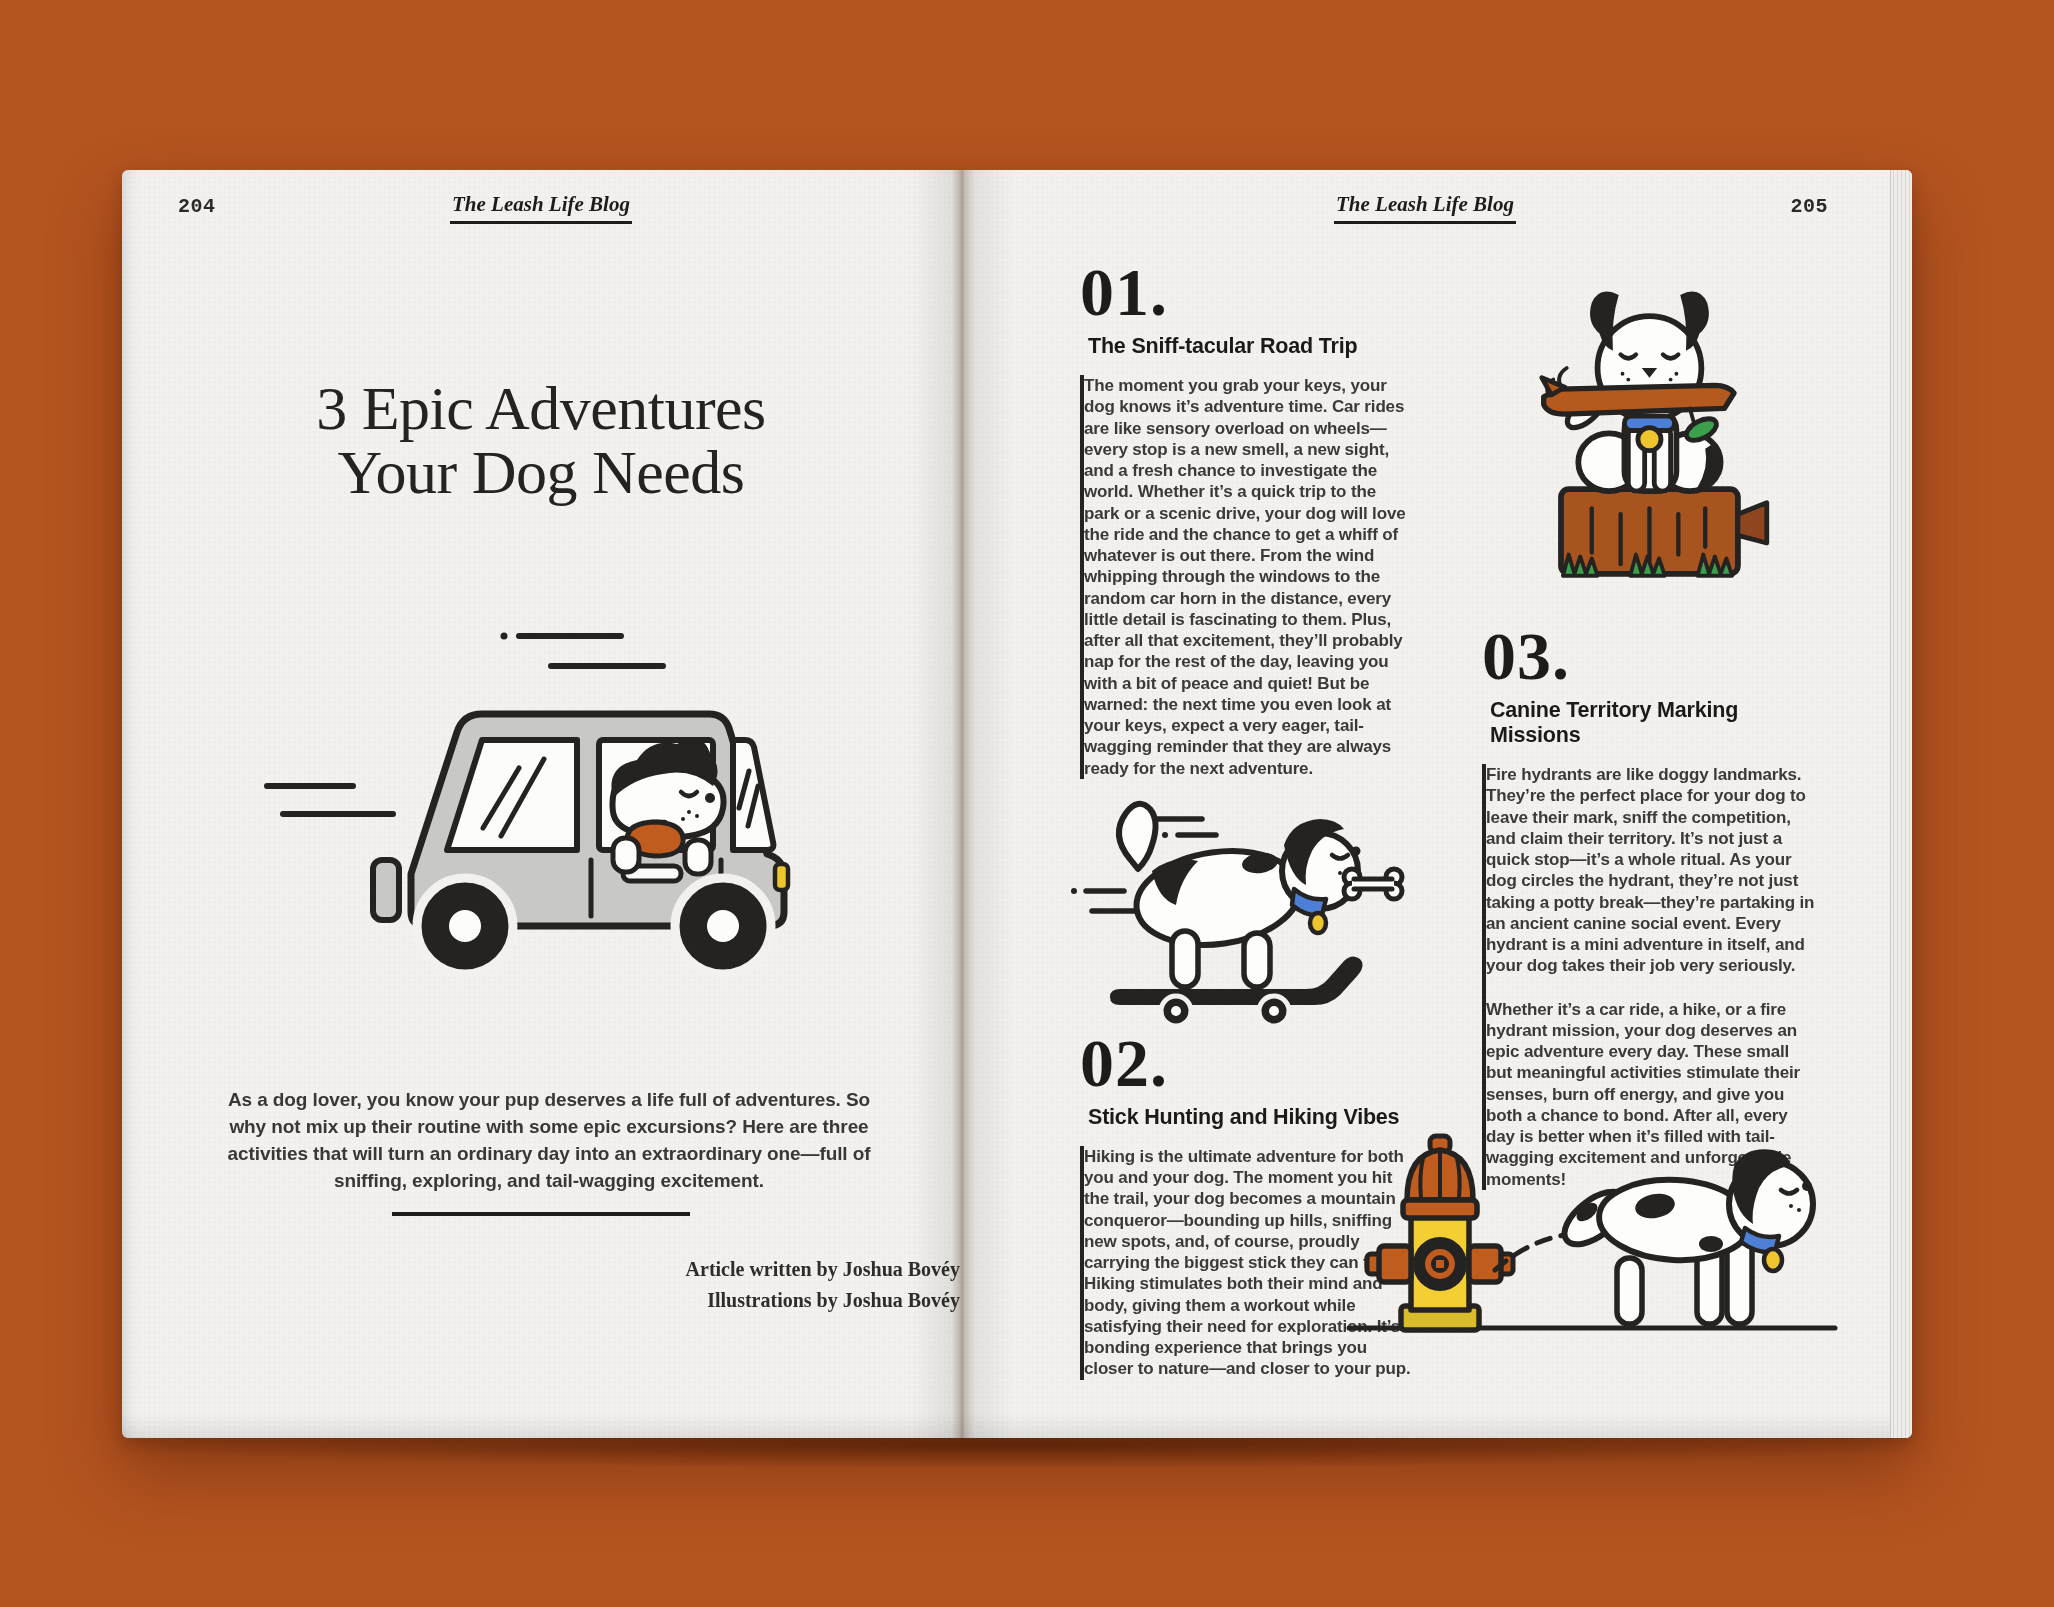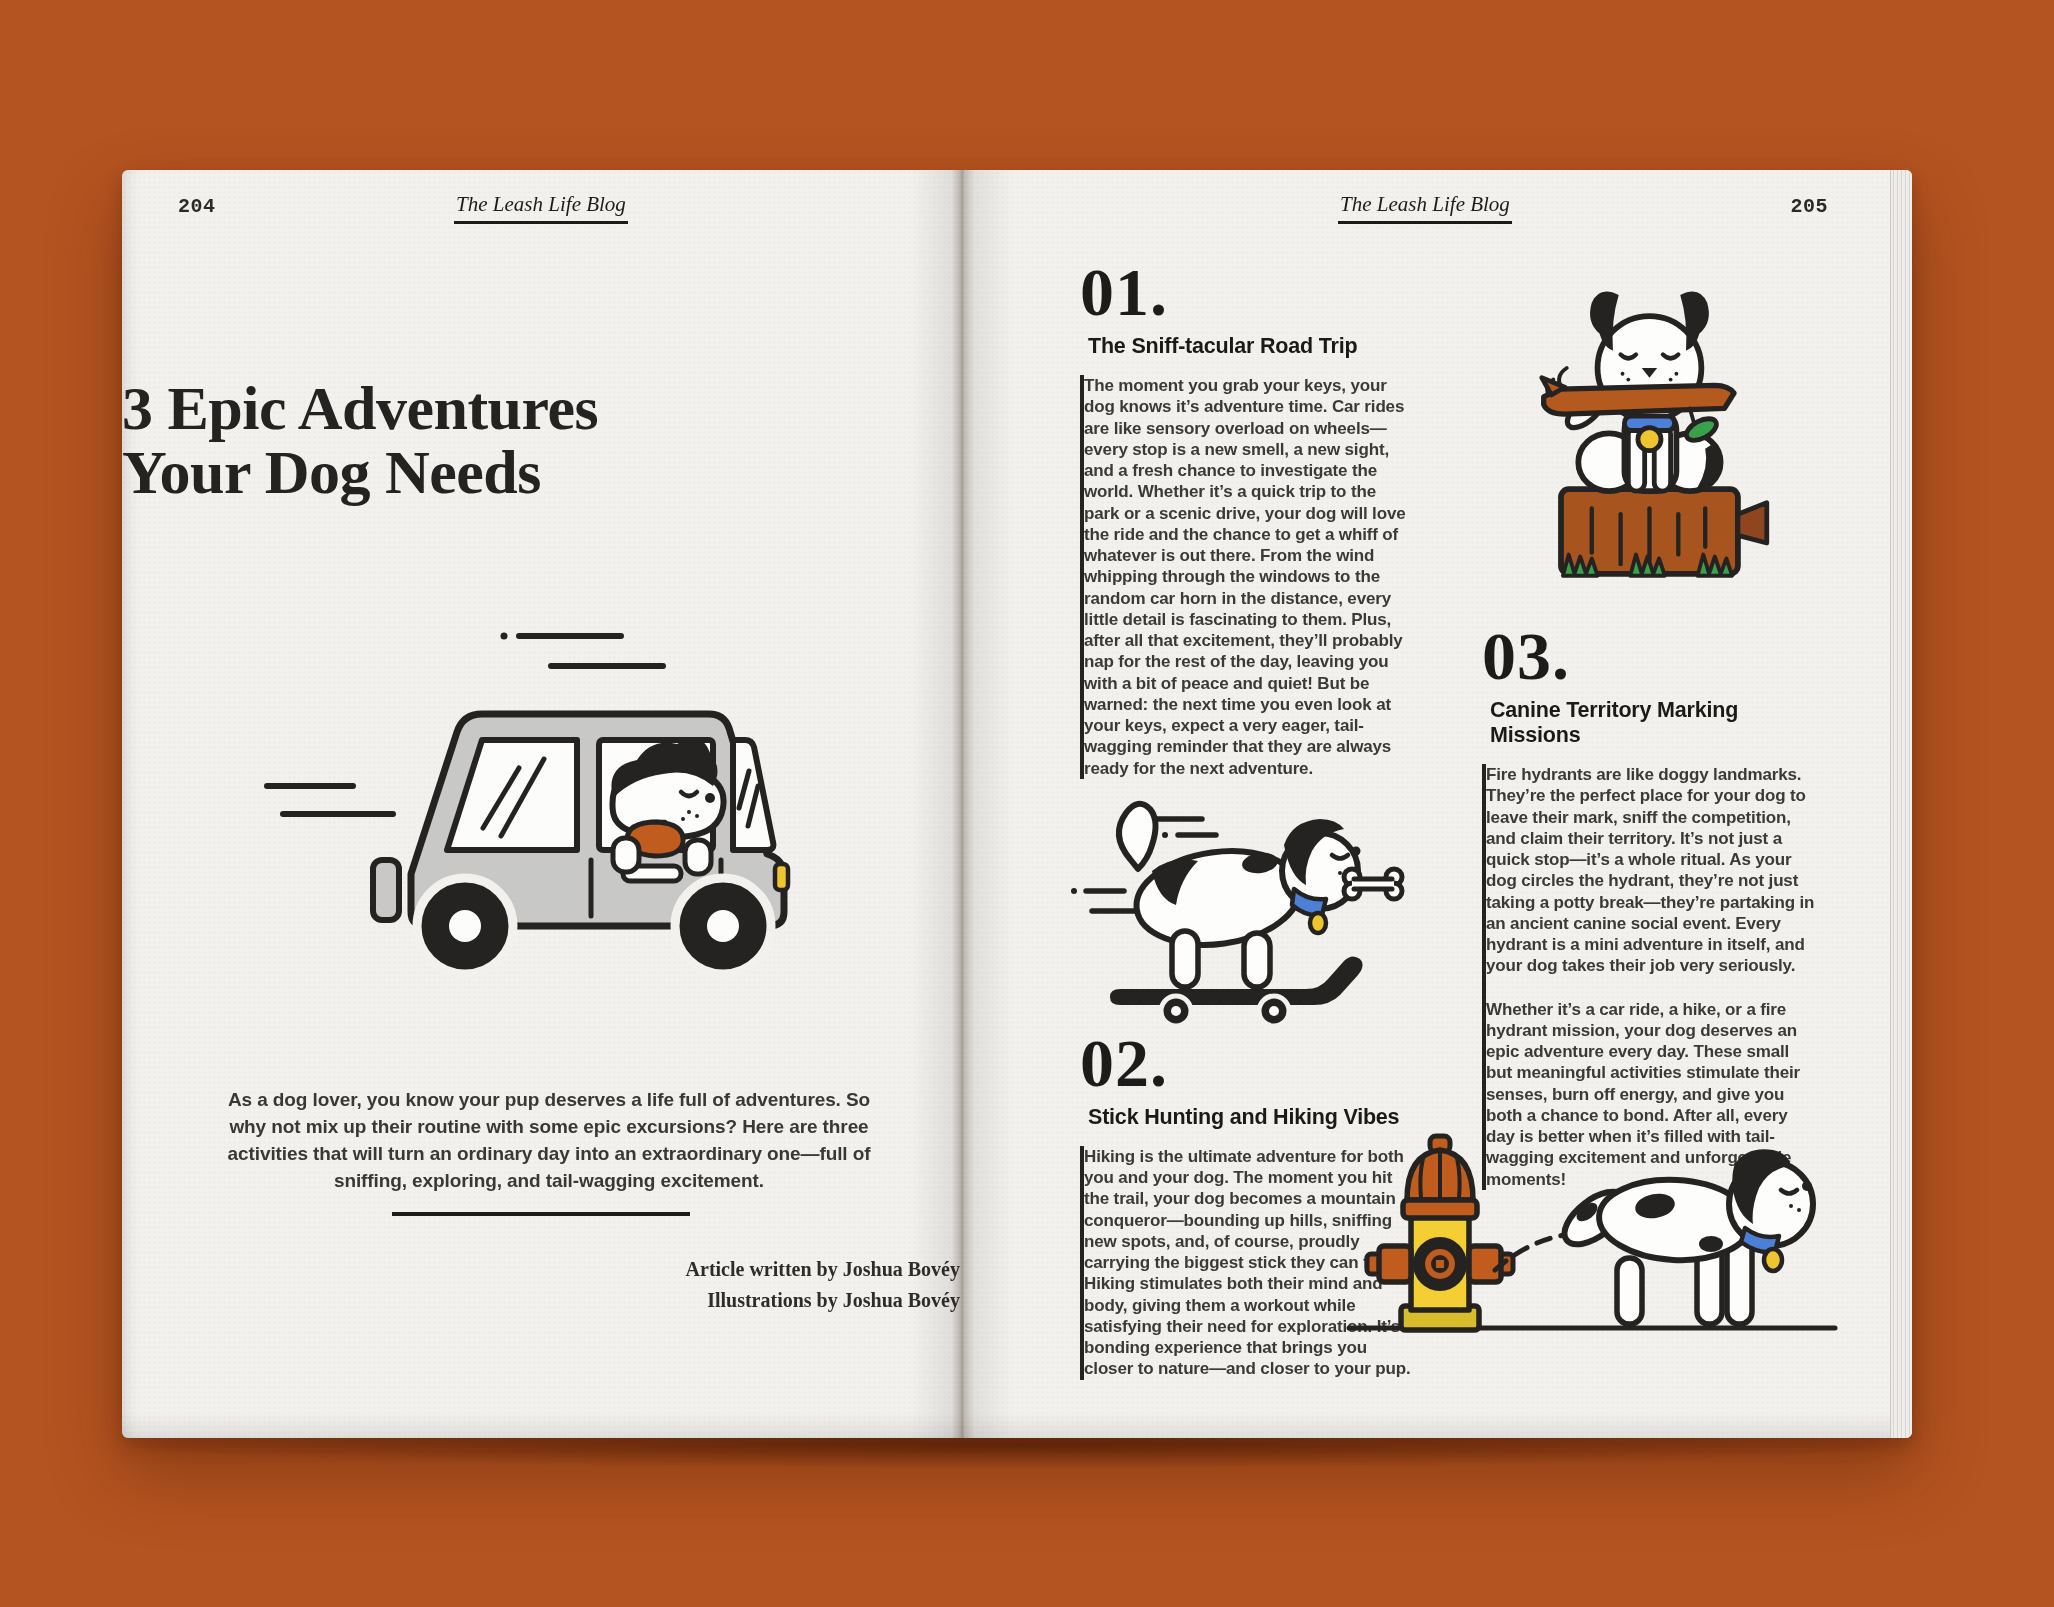--- a/index.html
+++ b/index.html
@@ -39,28 +39,28 @@
   }
   .page-bottom-shade{position:absolute;left:0;right:0;bottom:0;height:26px;z-index:3;
     background:linear-gradient(to top,rgba(0,0,0,.08),rgba(0,0,0,0));}
 
   .pagenum{position:absolute;top:25px;font-family:Liberation Mono, monospace;font-size:20px;
     font-weight:bold;color:#2b2a28;letter-spacing:.5px;}
   .pagenum-left{left:56px;}
   .pagenum-right{right:84px;}
   .mag-header{
     position:absolute;top:22px;left:0;right:0;text-align:center;color:#1d1c1a;
-    font-family:"Liberation Serif",serif;font-style:italic;font-weight:normal;font-size:21px;
+    font-family:"Liberation Serif",serif;font-style:italic;font-weight:bold;font-size:21px;
   }
   .page-right .mag-header{right:22px;}
   .mag-header span{display:inline-block;border-bottom:3px solid #1d1c1a;padding:0 2px 4px;}
 
   .title{
-    position:absolute;top:206px;left:0;right:0;margin:0;
-    font-family:"Liberation Serif",serif;font-weight:bold;font-size:62px;line-height:1.04;
+    position:absolute;top:206px;left:0;right:0;margin:0;text-align:center;
+    font-family:"Liberation Serif",serif;font-weight:normal;font-size:62px;line-height:1.04;
     color:#242321;letter-spacing:-.5px;
   }
   .title span{display:block;}
 
   .car-illo{position:absolute;top:446px;left:50%;transform:translateX(-50%);}
 
   .intro{
     position:absolute;top:908px;left:50%;transform:translateX(-50%);width:664px;margin:8px;
     text-align:center;font-size:19px;line-height:1.43;font-weight:bold;color:#393836;
     letter-spacing:-.1px;

